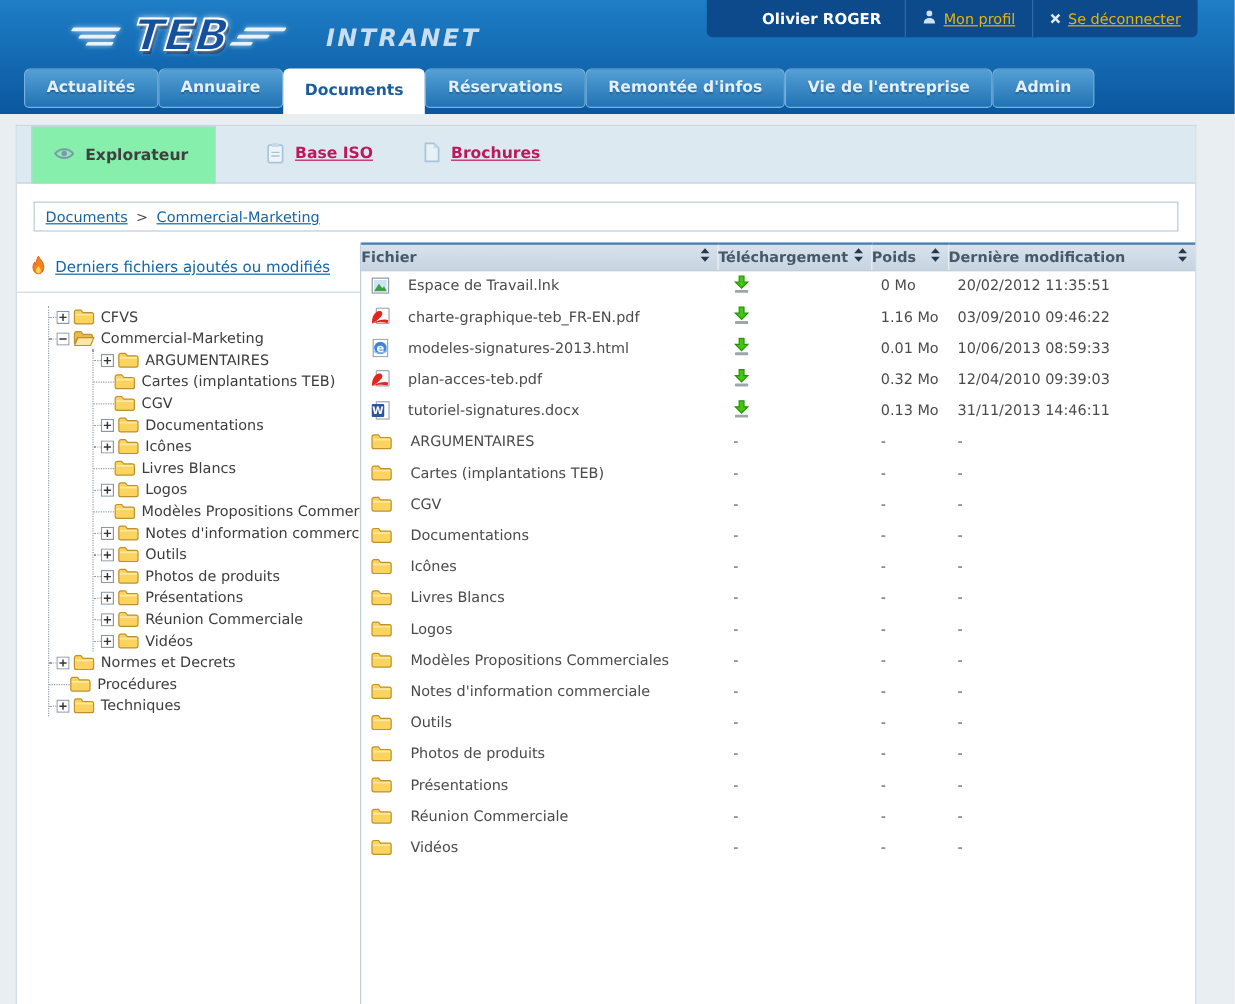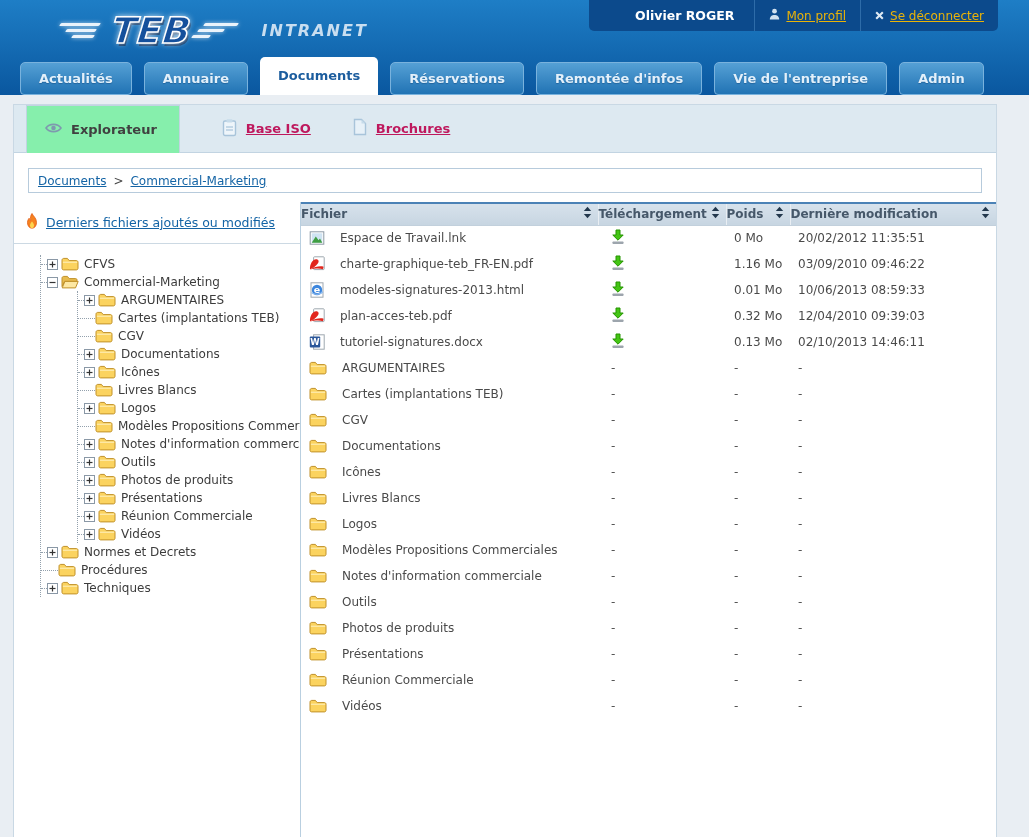--- a/index.html
+++ b/index.html
@@ -8,27 +8,27 @@
 
   
   .hdr { position:relative; height:95px; background:linear-gradient(#1e7ec6,#0a579f); }
   .logo { position:absolute; top:10px; left:60px; display:flex; align-items:center; }
   .sl i { display:block; height:3px; background:#eaf3fb; margin:3px 0; transform:skewX(-35deg); box-shadow:0 0 4px rgba(255,255,255,.7); border-radius:1px; }
   .sl.l i:nth-child(1){width:40px;margin-left:0;} .sl.l i:nth-child(2){width:30px;margin-left:6px;} .sl.l i:nth-child(3){width:22px;margin-left:12px;}
   .sl.r i:nth-child(1){width:34px;margin-left:0;} .sl.r i:nth-child(2){width:26px;margin-left:-6px;} .sl.r i:nth-child(3){width:18px;margin-left:-12px;}
   .logo-teb { font-size:36px; font-weight:bold; font-style:italic; color:#15509c; margin:0 12px;
               -webkit-text-stroke:1.5px #ffffff; transform:skewX(-6deg);
               text-shadow:0 0 6px rgba(255,255,255,.95), 2px 3px 0 rgba(8,45,90,.85); letter-spacing:1px; }
-  .logo-sub { font-size:16px; font-weight:bold; font-style:italic; color:#c9def0; letter-spacing:2px; margin-left:24px; }
+  .logo-sub { font-size:20px; font-weight:bold; font-style:italic; color:#c9def0; letter-spacing:2px; margin-left:34px; }
   .user-bar { position:absolute; top:0; right:31px; height:31px; display:flex; align-items:center;
               background:#0c4a8c; border-radius:0 0 5px 5px; }
   .user-name { color:#ffffff; font-weight:bold; font-size:12.5px; padding:0 20px 0 38px;margin-left:8px; }
   .ub-div { width:1px; height:31px; background:#2e6ca9; }
   .ub-link { display:flex; align-items:center; gap:6px; padding:0 14px; color:#eab308; font-size:12px; text-decoration:underline; cursor:pointer; }
-  .tabs { position:absolute; left:20px; bottom:0; display:flex; gap:12px; align-items:flex-end; }
+  .tabs { position:absolute; left:20px; bottom:0; display:flex; gap:0; align-items:flex-start; }
   .tab { height:33px; line-height:31px; padding:0 18px; font-size:13px; font-weight:bold; color:#e3f0fa; cursor:pointer;
          background:linear-gradient(#55a0d5,#2173b4); border:1px solid #79b2dd; border-radius:5px 5px 4px 4px;
          text-shadow:0 1px 1px rgba(10,60,110,.4); }
   .tab.active { height:38px; line-height:37px; background:#fff; color:#1c5d9e; border:none; border-radius:5px 5px 0 0; text-shadow:none; }
 
   
   .wrap { margin:9px 32px 0 13px; width:984px; height:733px; background:#fff; border:1px solid #c9d8e4; border-bottom:none; display:flex; flex-direction:column; }
 
   .subtabs { position:relative; height:48px; background:#dde9f1; border-bottom:1px solid #c2d4e2; display:flex; align-items:center; flex:none; }
   .subtab { display:flex; align-items:center; gap:9px; cursor:pointer; }
@@ -649,21 +649,21 @@
                   <span>tutoriel-signatures.docx</span>
                 </div>
               </td>
               <td class="dl"><span class="dl-btn">
                   <svg width="14" height="16" viewBox="0 0 14 16">
                     <path d="M5 1 H9 V6 H12.2 L7 11.2 L1.8 6 H5 Z" fill="#44c514" stroke="#259400" stroke-width="1"></path>
                     <rect x="1.5" y="12.6" width="11" height="2.4" rx="0.7" fill="#9da5ad"></rect>
                   </svg>
                 </span></td>
               <td><span>0.13 Mo</span></td>
-              <td><span>02/10/2013 14:46:11</span></td>
+              <td><span>31/11/2013 14:46:11</span></td>
             </tr>
             <tr>
               <td>
                 <div class="fcell">
                   <span class="ficon">
                     <svg width="18" height="14" viewBox="0 0 18 14">
                       <path d="M1 3.2 C1 2.2 1.7 1.4 2.7 1.4 H6.4 L8.2 3.6 H15.4 C16.3 3.6 17 4.3 17 5.2 V11.2 C17 12.2 16.3 12.9 15.4 12.9 H2.6 C1.7 12.9 1 12.2 1 11.2 Z" fill="#fbd35f" stroke="#c0912a"></path>
                       <path d="M1.9 4.6 H16.1 V6 H1.9 Z" fill="#fde8a4"></path>
                     </svg>
                   </span>

